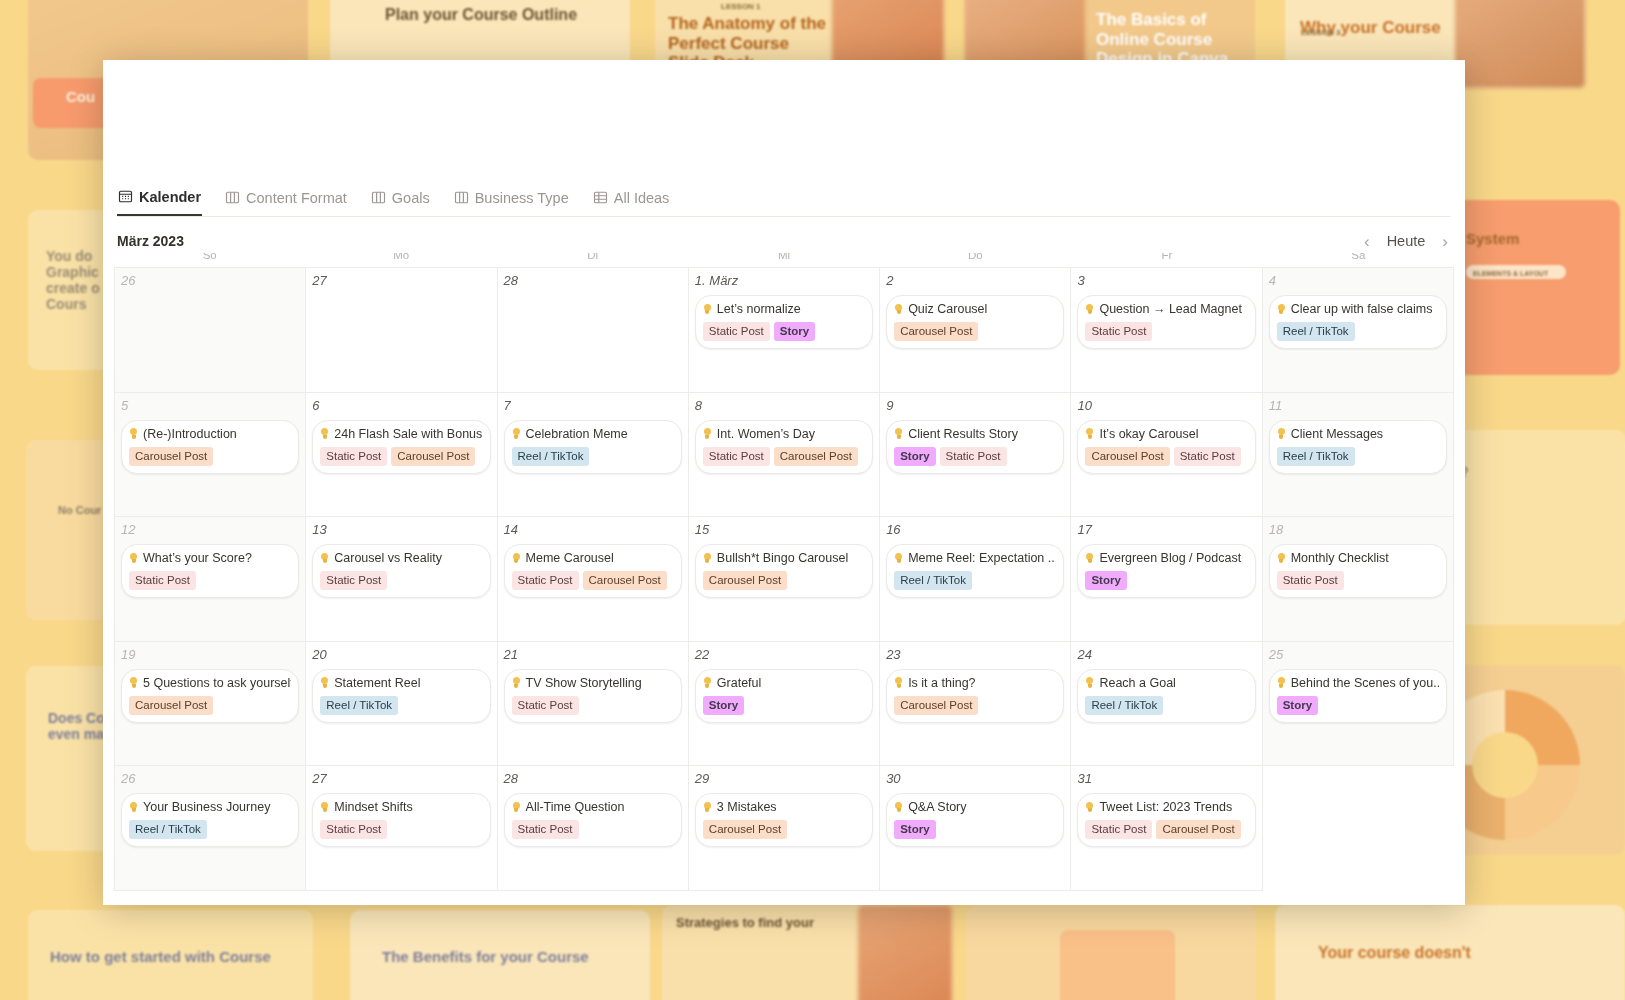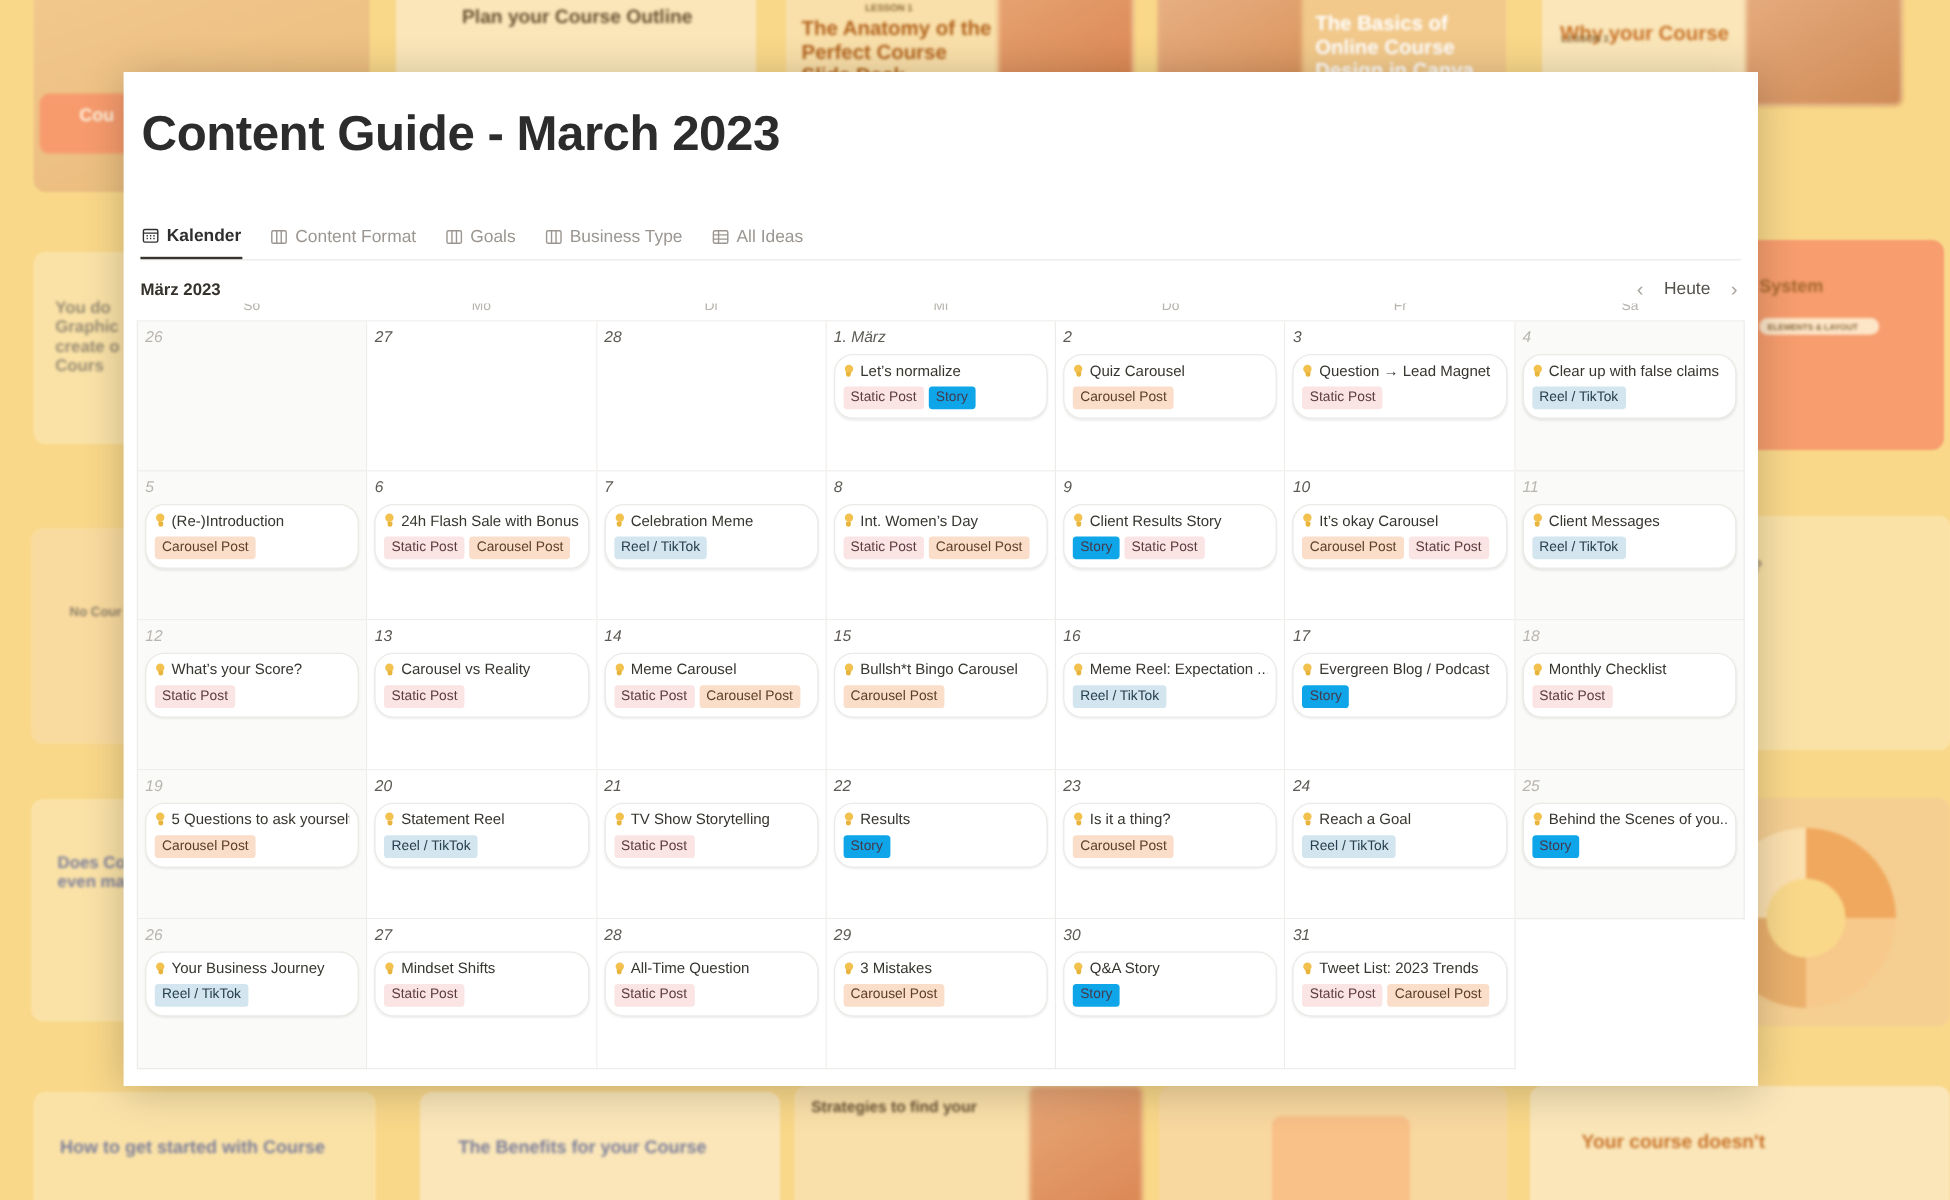--- a/index.html
+++ b/index.html
@@ -228,21 +228,21 @@
   }
   .tag {
     font-size: 11.5px;
     line-height: 16px;
     padding: 1px 6px 2px 6px;
     border-radius: 3px;
     white-space: nowrap;
   }
   .tag-static   { background: #fbe4e4; color: #5d3c3c; }
   .tag-carousel { background: #fadec9; color: #5e4028; }
-  .tag-story    { background: #0ea5e9; color: #443a4d; }
+  .tag-story    { background: #f0abfc; color: #443a4d; font-weight: bold; }
   .tag-reel     { background: #d3e5ef; color: #27404d; }
 </style>
 </head>
 <body>
 
 <div id="backdrop">
   <div class="bg-card" style="left:28px;top:-20px;width:280px;height:180px;background:linear-gradient(160deg,#f3c98f,#e9b97a);"></div>
   <div class="bg-pill" style="left:33px;top:78px;width:265px;height:50px;background:#f79b6d;"></div>
   <div class="bg-card" style="left:330px;top:-28px;width:300px;height:120px;background:#fbe7bb;"></div>
   <div class="bg-card" style="left:655px;top:-30px;width:290px;height:118px;background:#fae0ab;"></div>
@@ -295,21 +295,20 @@
       <div class="bg-label" style="left: 676px; top: 916px; width: 190px; font-size: 13px; color: rgb(106, 83, 52);">Strategies to find your</div>
       <div class="bg-label" style="left: 1318px; top: 944px; width: 220px; font-size: 16px; color: rgb(201, 115, 42);">Your course doesn't</div>
       <div class="bg-label" style="left: 721px; top: 2px; width: 60px; font-size: 8px; color: rgb(138, 107, 60);">LESSON 1</div>
       <div class="bg-label" style="left: 1301px; top: 28px; width: 60px; font-size: 8px; color: rgb(138, 107, 60);">LESSON 3</div>
       <div class="bg-label" style="left: 1473px; top: 270px; width: 90px; font-size: 7px; color: rgb(138, 107, 60);">ELEMENTS &amp; LAYOUT</div>
     </div>
 </div>
 
 <div id="modal">
 
-  <div id="page-title">Content Guide - March 2023</div>
 
   <div id="tabbar">
       <div class="tab active">
         <span>
           <svg width="15" height="15" viewBox="0 0 16 16" fill="none" stroke="currentColor" stroke-width="1.25">
             <rect x="1.6" y="2.4" width="12.8" height="11.2" rx="1.4"></rect>
             <path d="M1.6 5.6h12.8M4.4 7.9h1.2M7.4 7.9h1.2M10.4 7.9h1.2M4.4 10.4h1.2M7.4 10.4h1.2M10.4 10.4h1.2"></path>
           </svg>
         </span>
         <span>Kalender</span>
@@ -637,21 +636,21 @@
           <div class="tags">
             <span class="tag tag-static">Static Post</span>
           </div>
         </div>
       </div>
       <div class="daycell">
         <div class="daynum">22</div>
         <div class="event">
           <div class="event-title">
             <span class="bulb"></span>
-            <span>Results</span>
+            <span>Grateful</span>
           </div>
           <div class="tags">
             <span class="tag tag-story">Story</span>
           </div>
         </div>
       </div>
       <div class="daycell">
         <div class="daynum">23</div>
         <div class="event">
           <div class="event-title">

